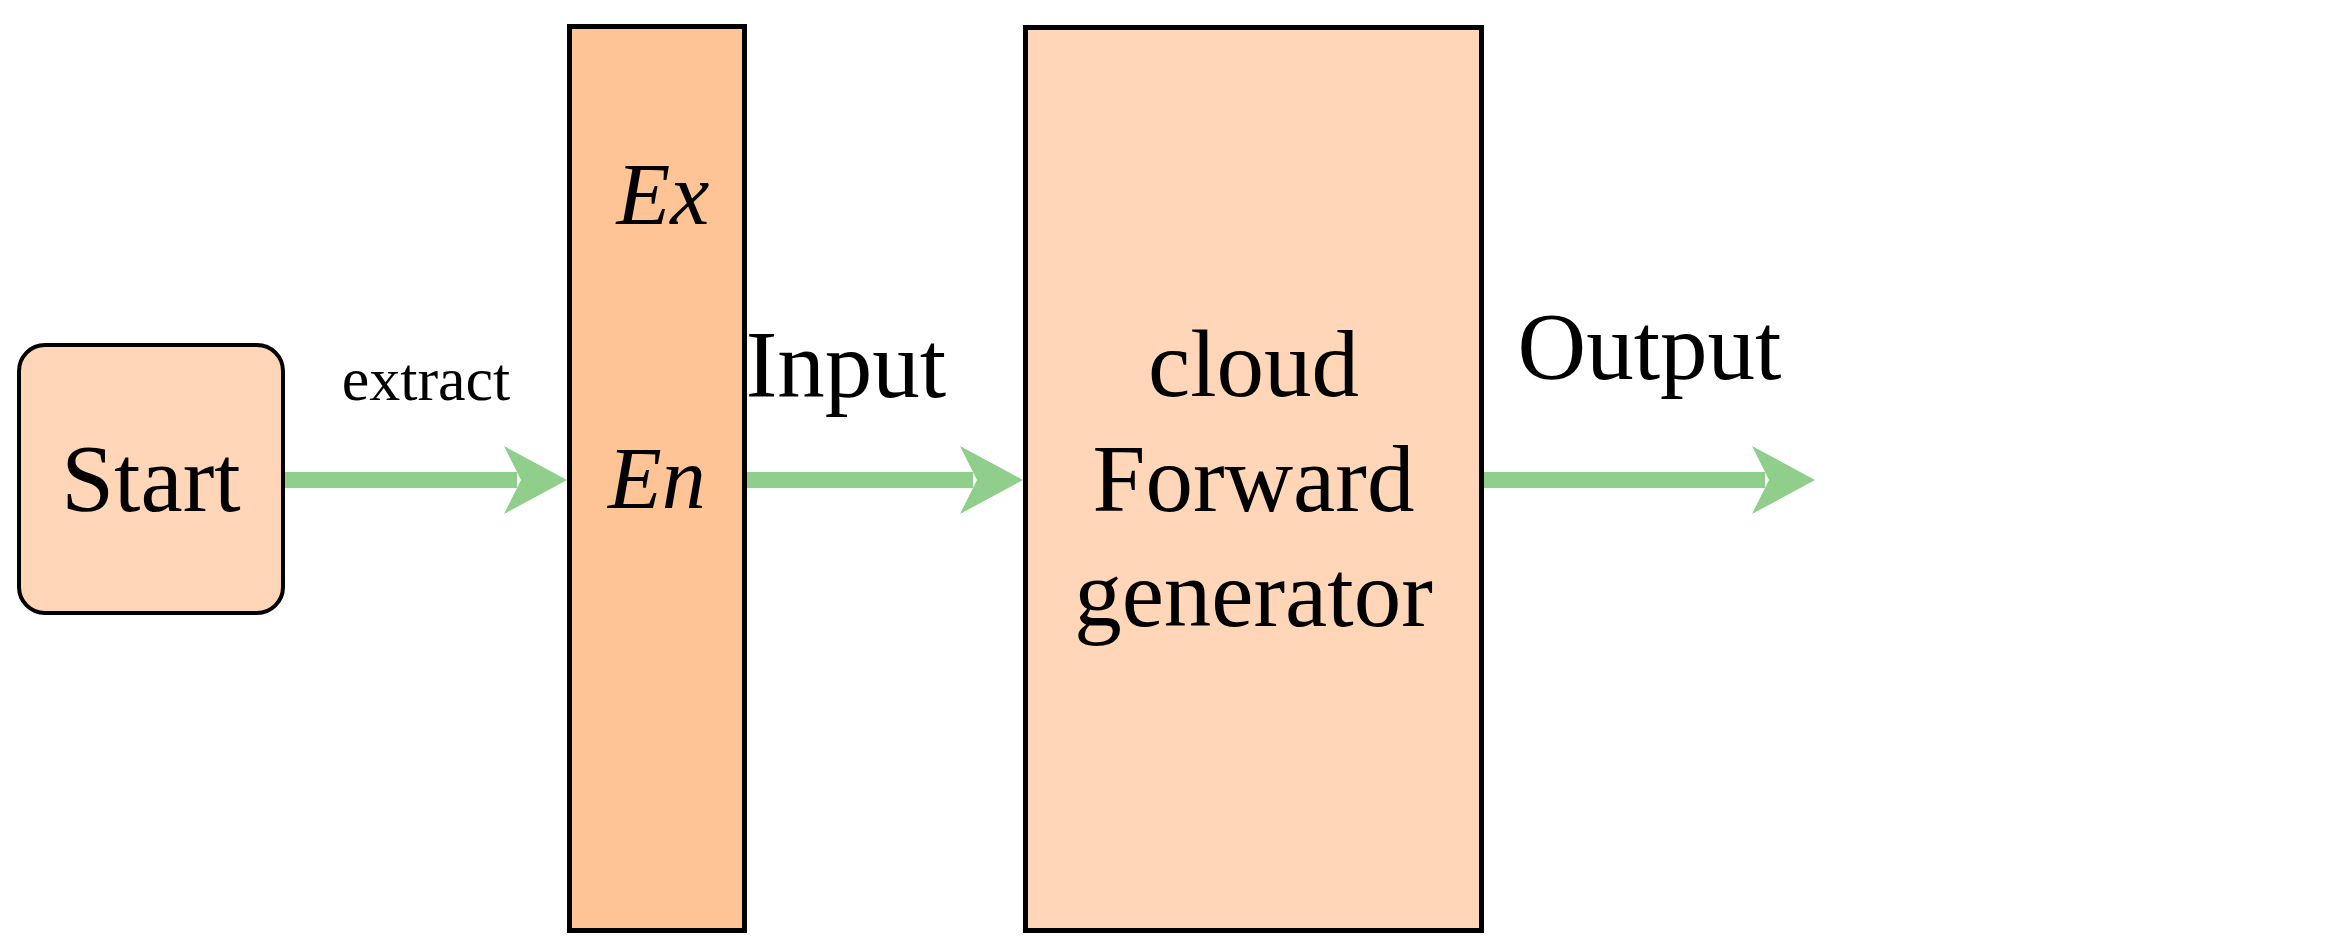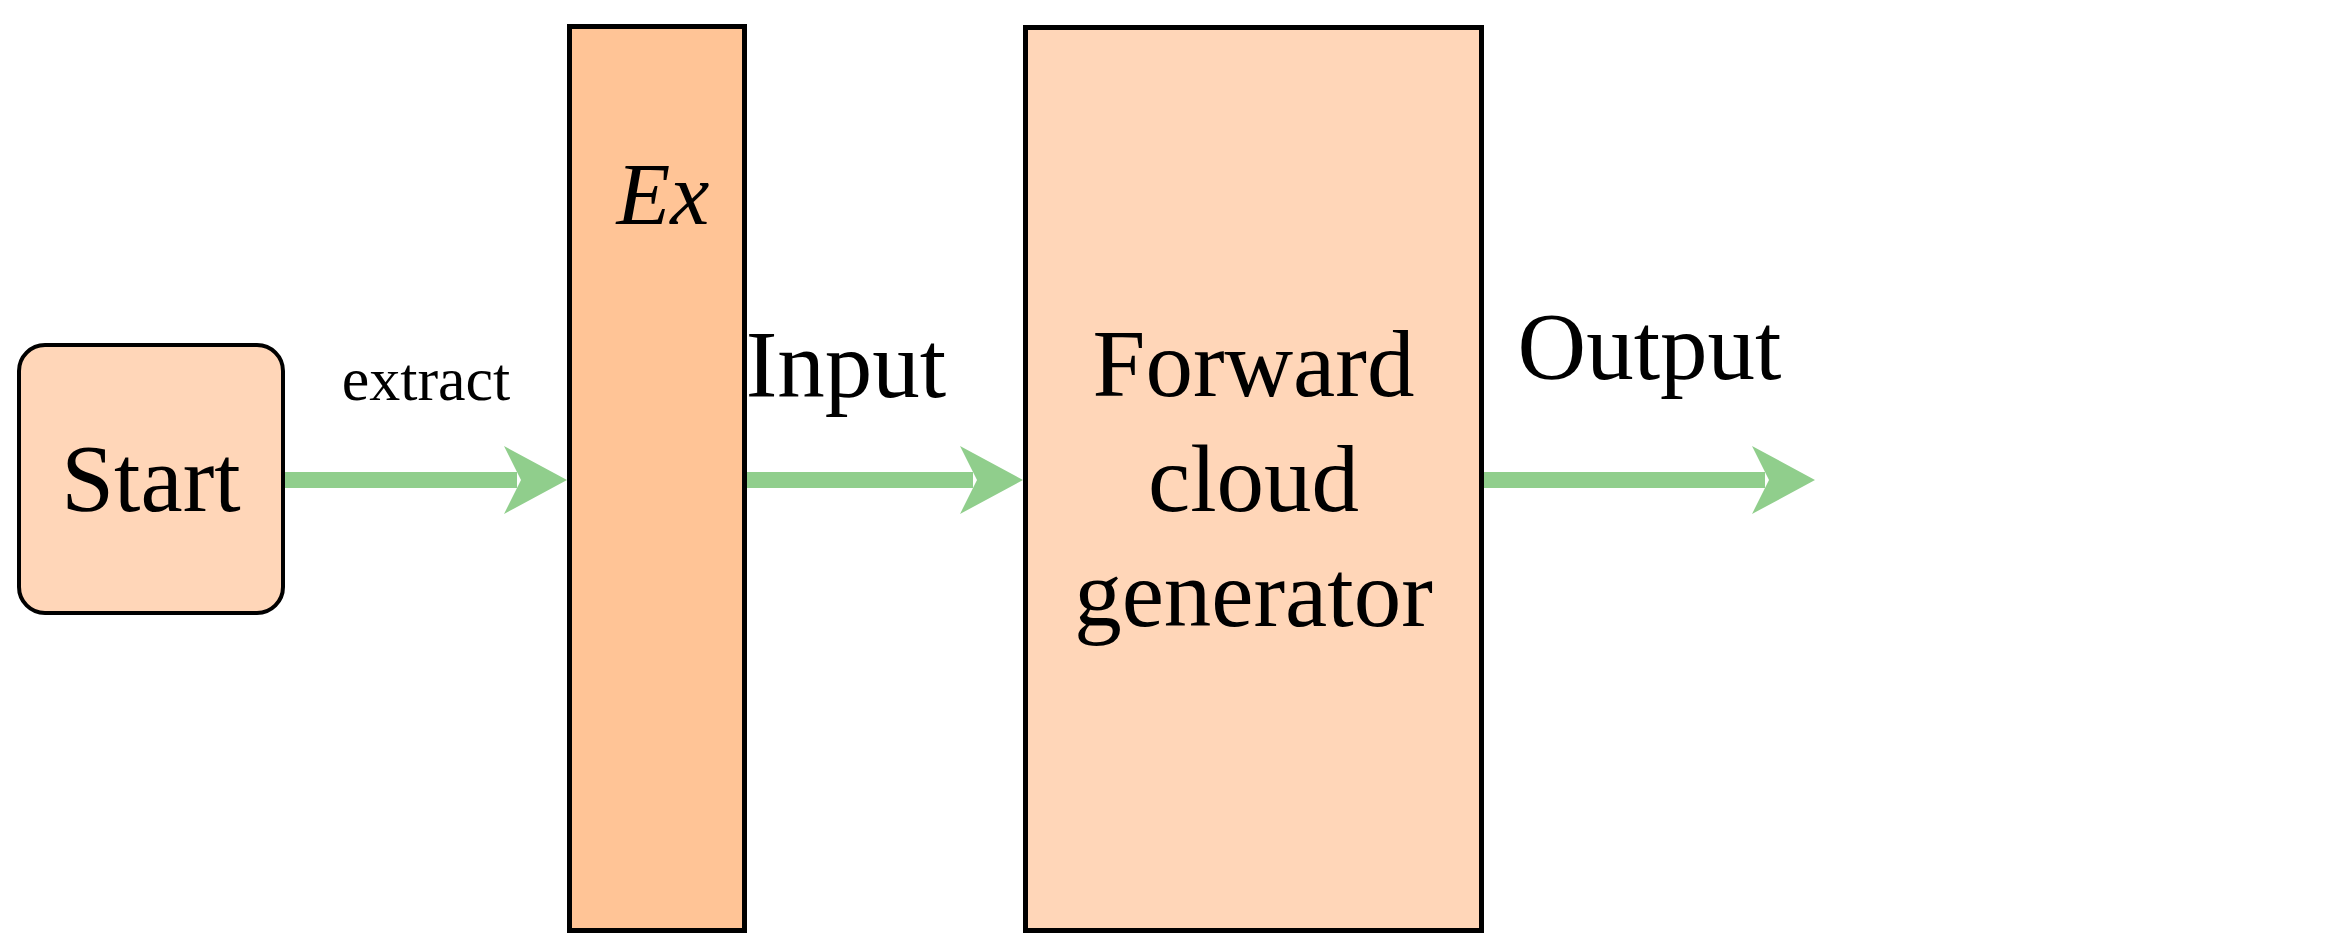--- a/index.html
+++ b/index.html
@@ -116,31 +116,32 @@
   </div>
 
   <div class="edge-label edge-label-extract">extract</div>
   <svg class="arrow arrow-extract" viewBox="0 0 282 90">
     <rect x="0" y="37" width="232" height="16"></rect>
     <polygon points="219,11 282,45 219,79 236,45"></polygon>
   </svg>
 
   <div class="node parameters-node">
     <span class="param param-ex">Ex</span>
+    <span class="param param-en">En</span>
   </div>
 
   <div class="edge-label edge-label-input">Input</div>
   <svg class="arrow arrow-input" viewBox="0 0 276 90">
     <rect x="0" y="37" width="226" height="16"></rect>
     <polygon points="213,11 276,45 213,79 230,45"></polygon>
   </svg>
 
   <div class="node generator-node">
+    <div>cloud</div>
     <div>Forward</div>
-    <div>cloud</div>
     <div>generator</div>
   </div>
 
   <div class="edge-label edge-label-output">Output</div>
   <svg class="arrow arrow-output" viewBox="0 0 331 90">
     <rect x="0" y="37" width="281" height="16"></rect>
     <polygon points="268,11 331,45 268,79 285,45"></polygon>
   </svg>
 
 

